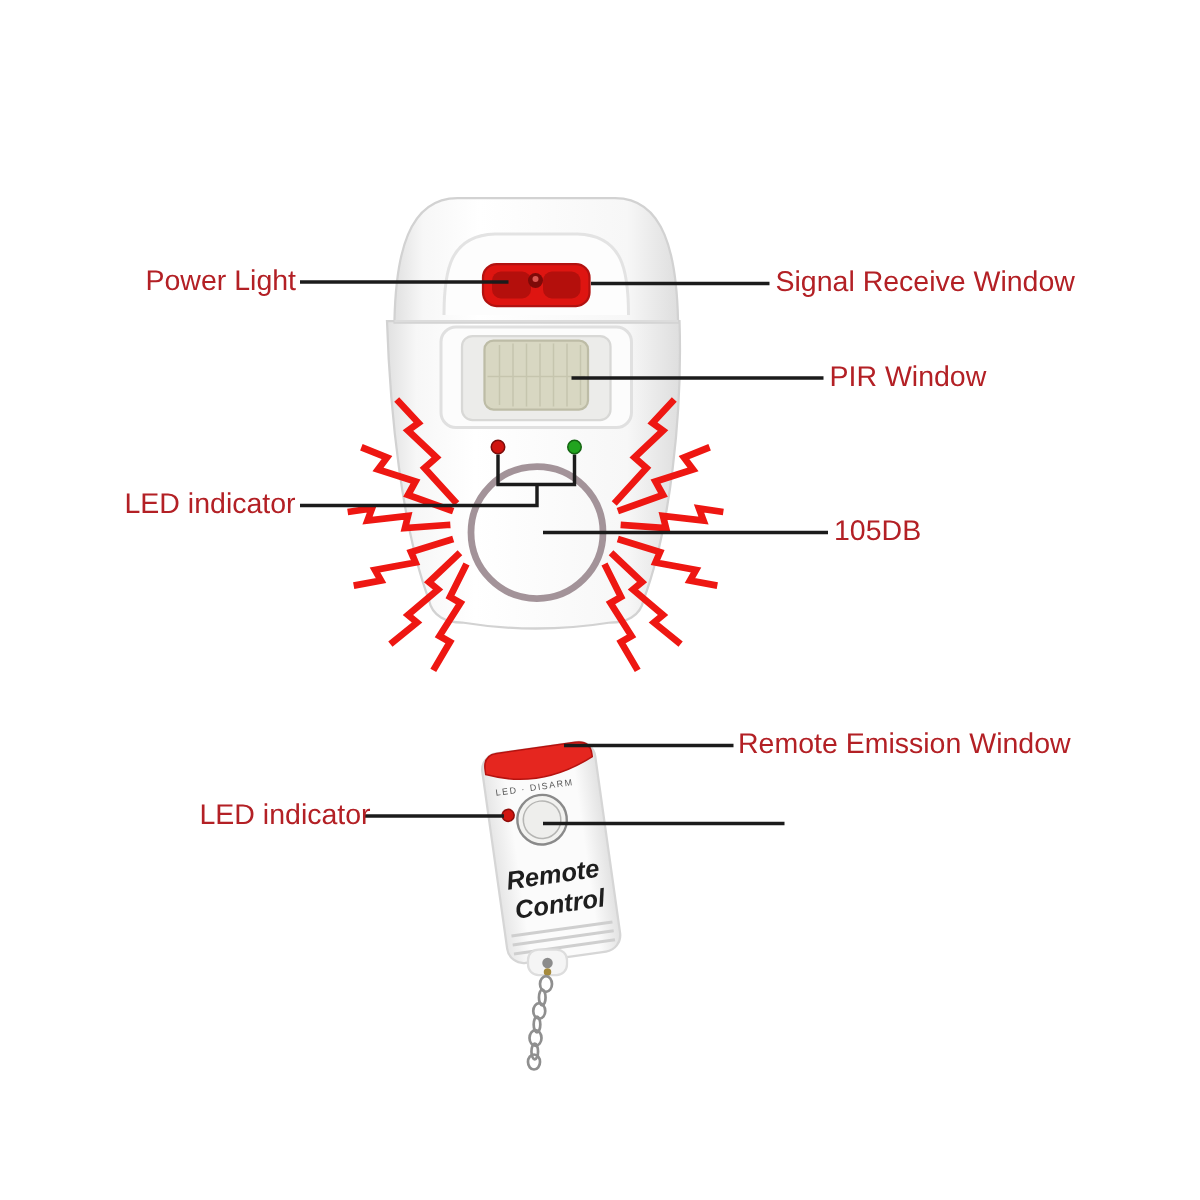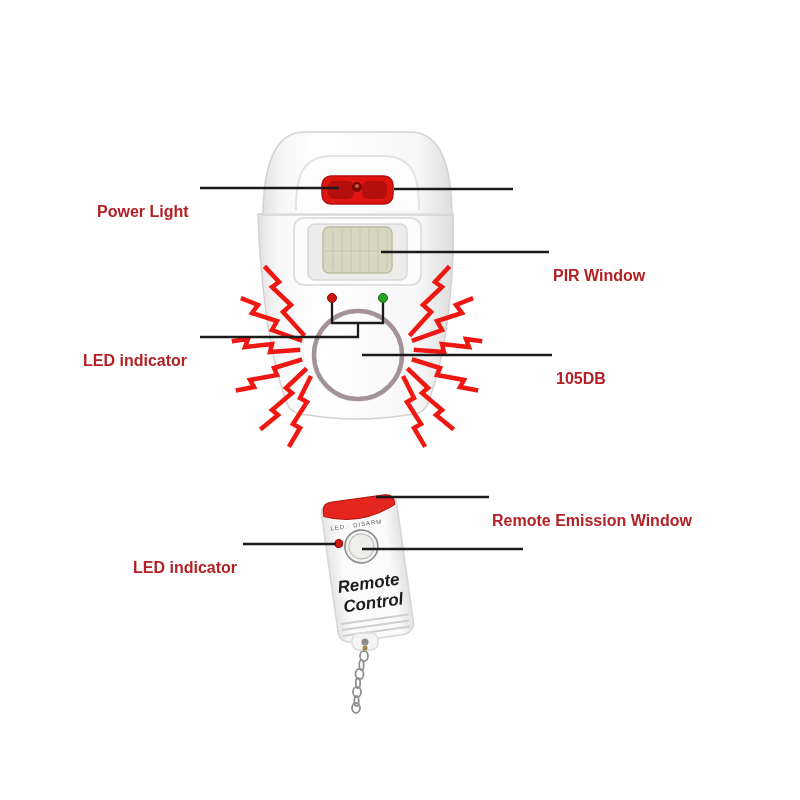--- a/index.html
+++ b/index.html
@@ -3,24 +3,23 @@
 <meta charset="utf-8">
 <style>
   html,body{margin:0;padding:0;background:#ffffff;}
   #stage{
     position:relative;width:800px;height:800px;background:#ffffff;overflow:hidden;
     font-family:"Liberation Sans", sans-serif;
   }
   #art{position:absolute;left:0;top:0;}
   .lbl{
     position:absolute;white-space:nowrap;
-    font-weight:bold;font-size:16px;line-height:22px;
+    font-weight:normal;font-size:19px;line-height:22px;
     color:var(--label-red,#b32025);
     letter-spacing:0px;
-    margin-top:24px;
   }
 </style>
 </head>
 <body>
 
 <div id="stage">
 
   <svg id="art" width="800" height="800" viewBox="0 0 800 800">
     <defs>
       <linearGradient id="bodyGrad" x1="0" y1="0" x2="1" y2="0">
@@ -133,18 +132,19 @@
       <line x1="381" y1="252" x2="549" y2="252"></line>
       <path d="M332,303 L332,323 L383,323 L383,303 M358,323 L358,337 L200,337"></path>
       <line x1="362" y1="355" x2="552" y2="355"></line>
       <line x1="376" y1="497" x2="489" y2="497"></line>
       <line x1="243" y1="544" x2="336" y2="544"></line>
       <line x1="362" y1="549" x2="523" y2="549"></line>
     </g>
   </svg>
 
   <div class="lbl" style="left:97px;top:177px">Power Light</div>
+  <div class="lbl" style="left:517px;top:178px">Signal Receive Window</div>
   <div class="lbl" style="left:553px;top:241px">PIR Window</div>
   <div class="lbl" style="left:83px;top:326px">LED indicator</div>
   <div class="lbl" style="left:556px;top:344px">105DB</div>
   <div class="lbl" style="left:492px;top:486px">Remote Emission Window</div>
   <div class="lbl" style="left:133px;top:533px">LED indicator</div>
 </div>
 
 </body></html>

